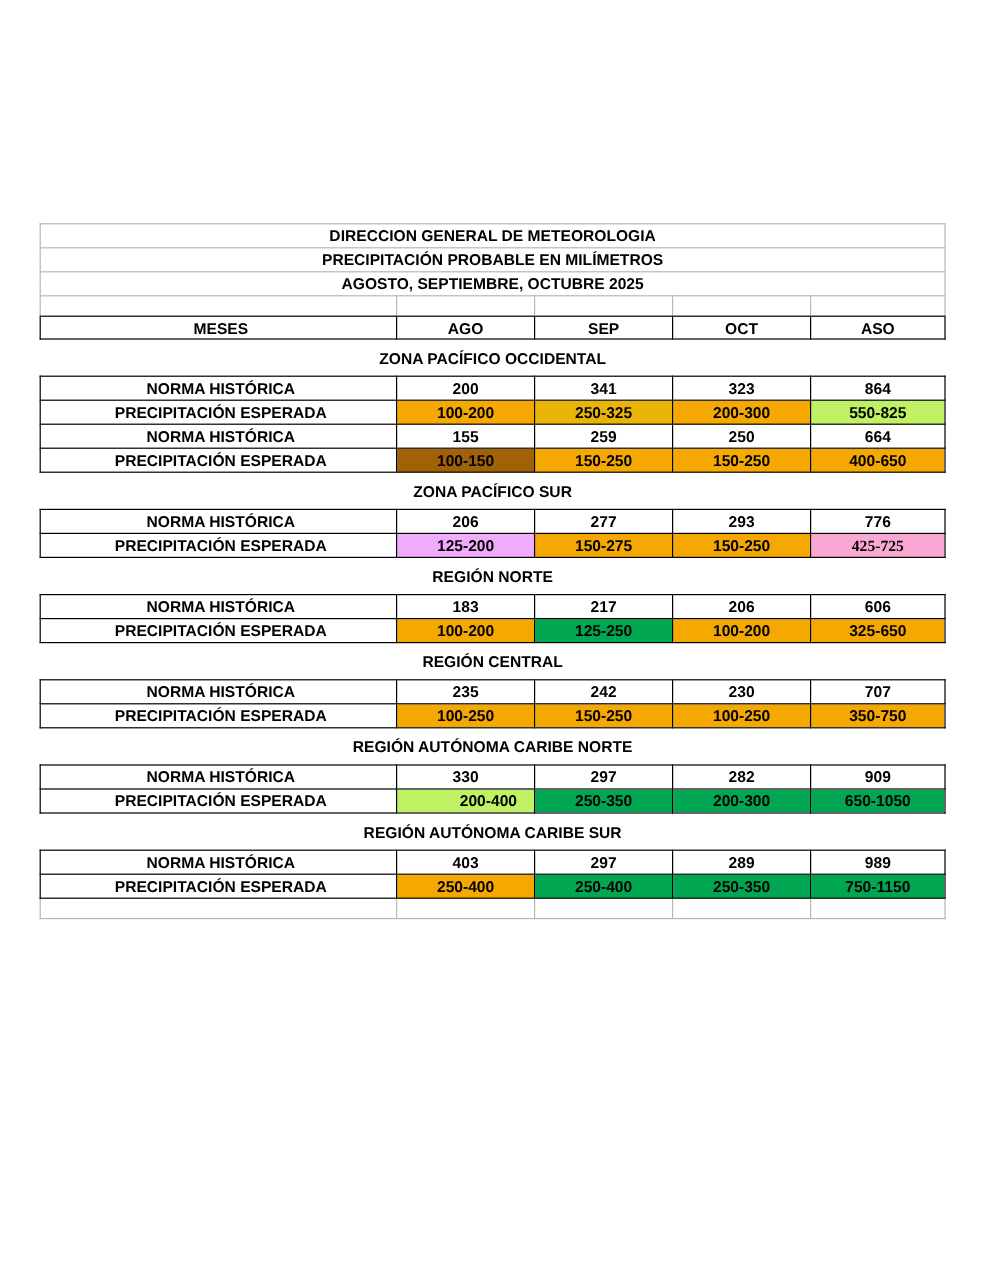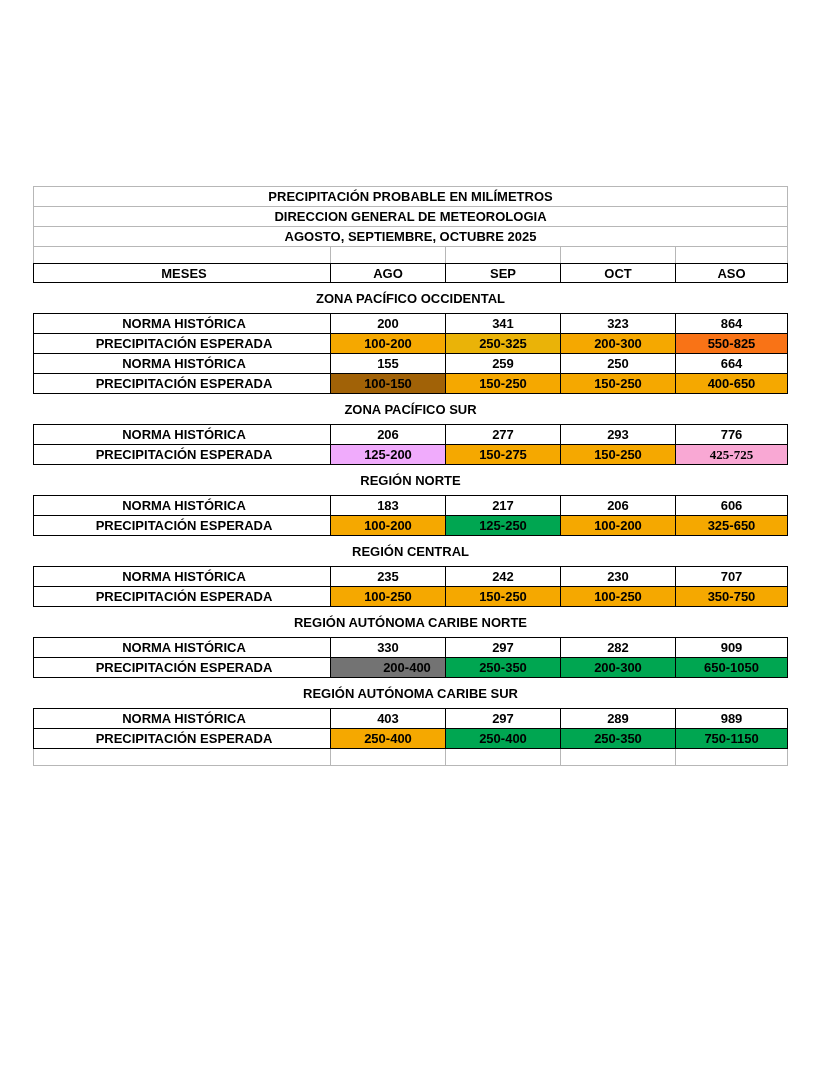--- a/index.html
+++ b/index.html
@@ -66,24 +66,24 @@
     <colgroup>
       <col style="width:297px">
         <col style="width:115px">
         <col style="width:115px">
         <col style="width:115px">
         <col style="width:112px">
     </colgroup>
 
     <tbody>
         <tr class="title-row">
+      <td colspan="5">DIRECCION GENERAL DE METEOROLOGIA</td>
+    </tr>
+    <tr class="title-row">
       <td colspan="5">PRECIPITACIÓN PROBABLE EN MILÍMETROS</td>
-    </tr>
-    <tr class="title-row">
-      <td colspan="5">DIRECCION GENERAL DE METEOROLOGIA</td>
     </tr>
     <tr class="title-row">
       <td colspan="5">AGOSTO, SEPTIEMBRE, OCTUBRE 2025</td>
     </tr>
 
     <tr class="grid-row under-title">
       <td></td>
           <td></td>
           <td></td>
           <td></td>
@@ -106,21 +106,21 @@
       <td>200</td>
       <td>341</td>
       <td>323</td>
       <td>864</td>
     </tr>
     <tr class="data-row">
       <td class="label-cell">PRECIPITACIÓN ESPERADA</td>
       <td style="background-color: rgb(245, 168, 0);">100-200</td>
       <td style="background-color: #eab308;">250-325</td>
       <td style="background-color: rgb(245, 168, 0);">200-300</td>
-      <td style="background-color: #f97316;">550-825</td>
+      <td style="background-color: #bef264;">550-825</td>
     </tr>
 
     <tr class="data-row">
       <td class="label-cell">NORMA HISTÓRICA</td>
       <td>155</td>
       <td>259</td>
       <td>250</td>
       <td>664</td>
     </tr>
     <tr class="data-row">
@@ -190,21 +190,21 @@
     </tr>
     <tr class="data-row">
       <td class="label-cell">NORMA HISTÓRICA</td>
       <td>330</td>
       <td>297</td>
       <td>282</td>
       <td>909</td>
     </tr>
     <tr class="data-row">
       <td class="label-cell">PRECIPITACIÓN ESPERADA</td>
-      <td style="background-color: #737373; padding-left: 38px;">200-400</td>
+      <td style="background-color: #bef264; padding-left: 38px;">200-400</td>
       <td style="background-color: rgb(0, 166, 81);">250-350</td>
       <td style="background-color: rgb(0, 166, 81);">200-300</td>
       <td style="background-color: rgb(0, 166, 81);">650-1050</td>
     </tr>
 
     <tr class="band-row">
       <td colspan="5">REGIÓN AUTÓNOMA CARIBE SUR</td>
     </tr>
     <tr class="data-row">
       <td class="label-cell">NORMA HISTÓRICA</td>

